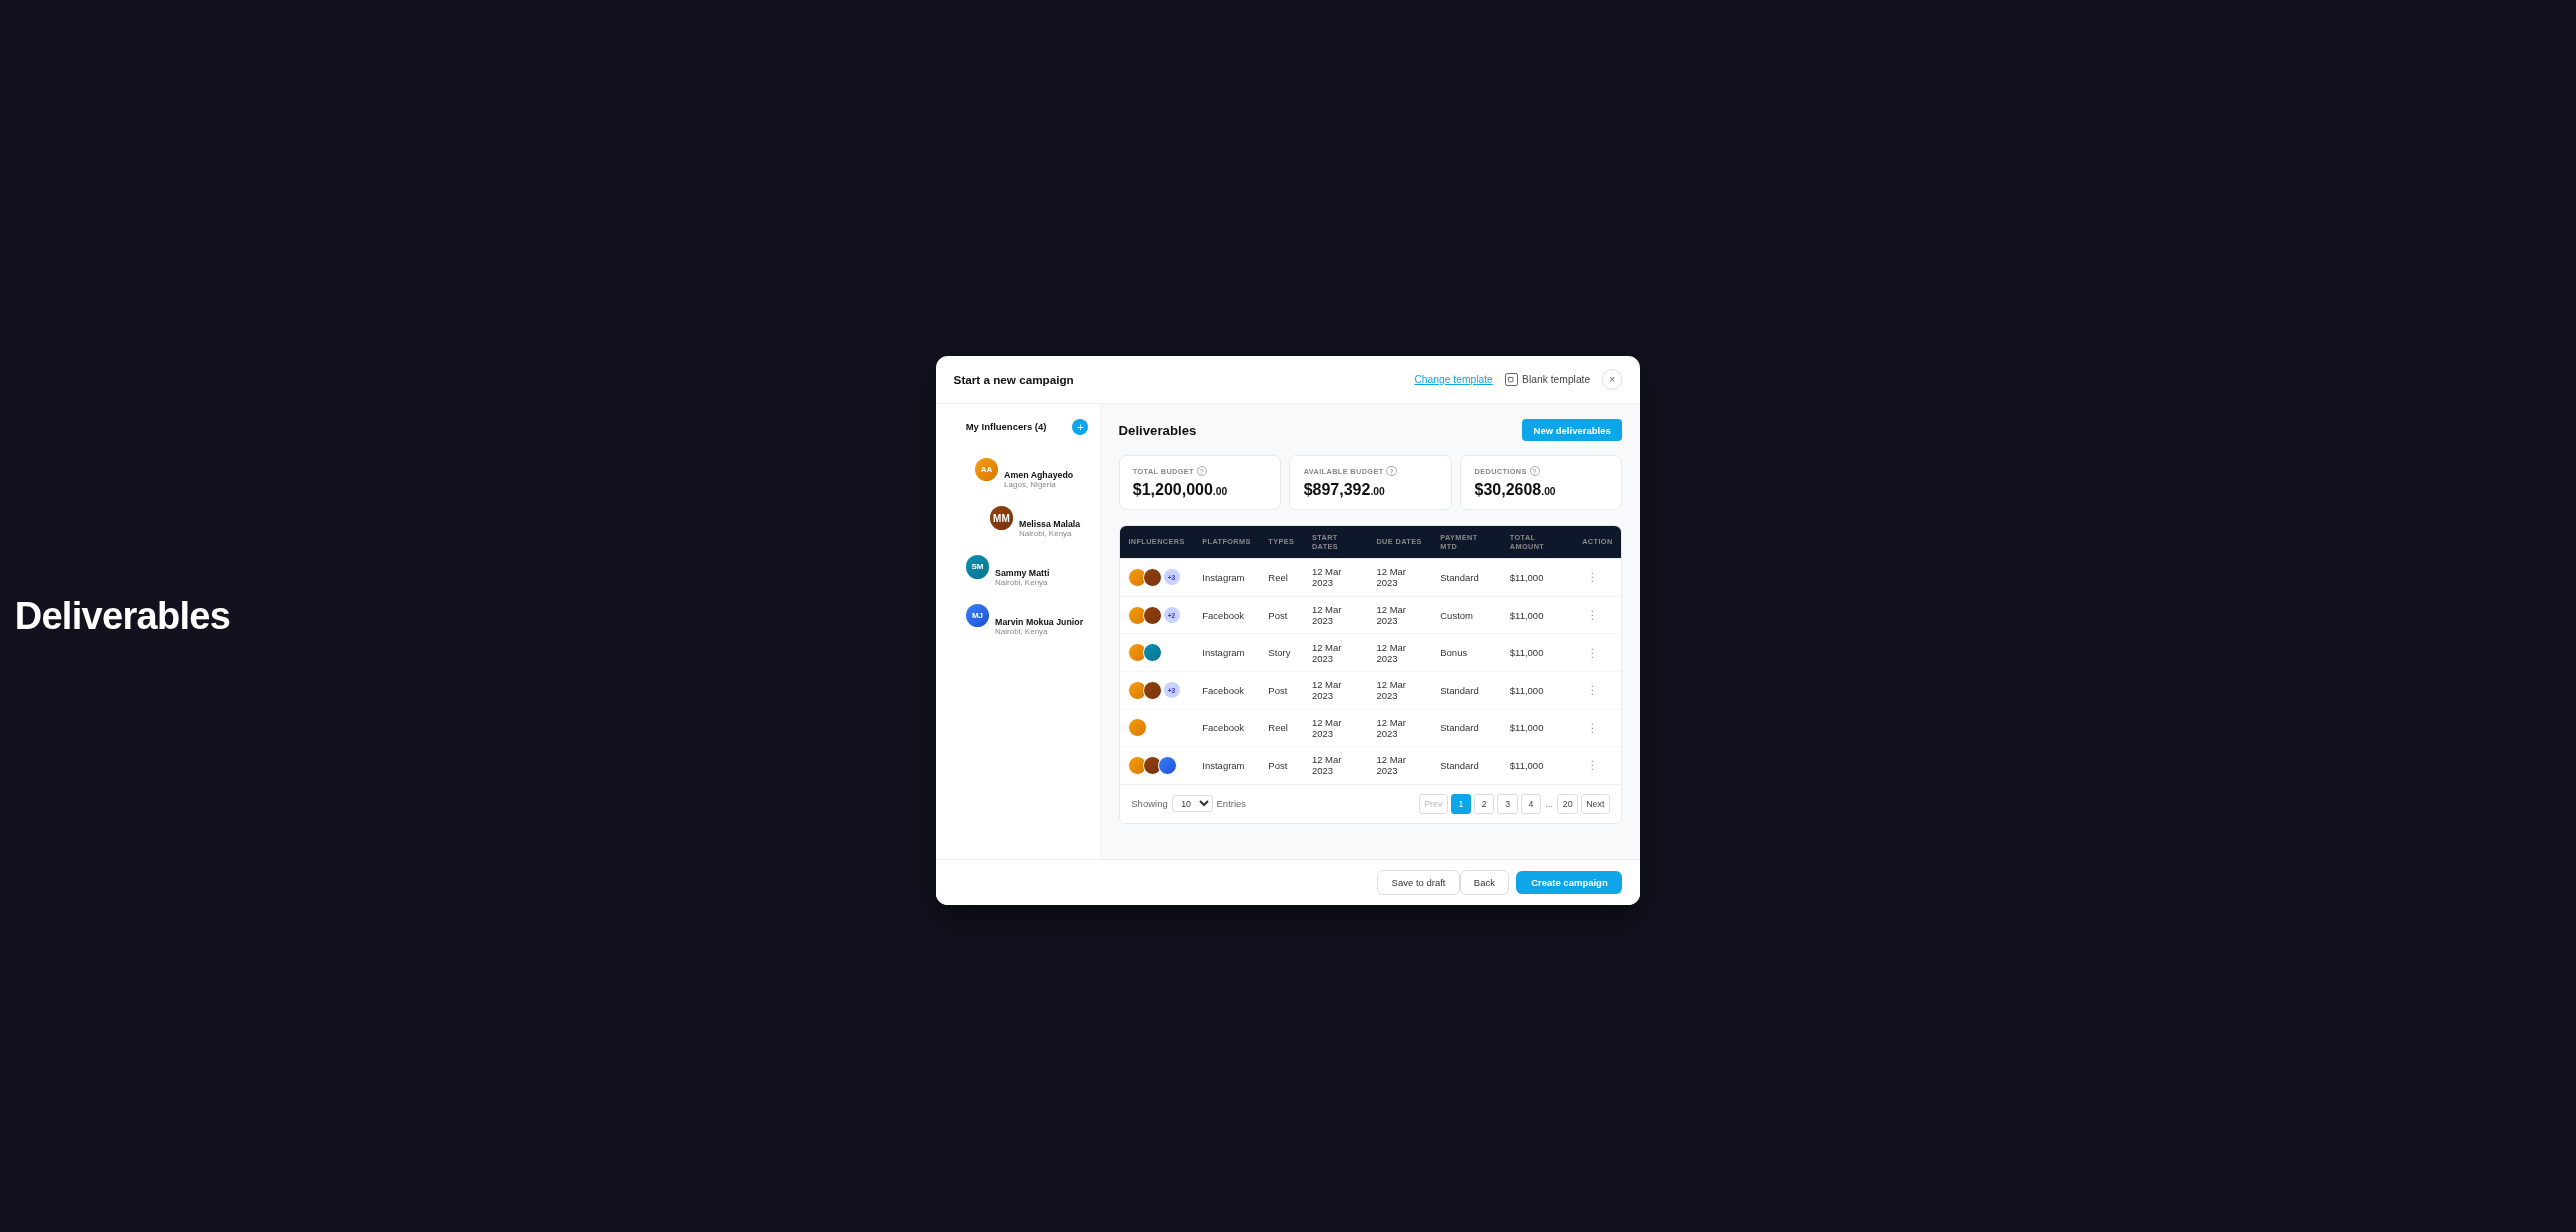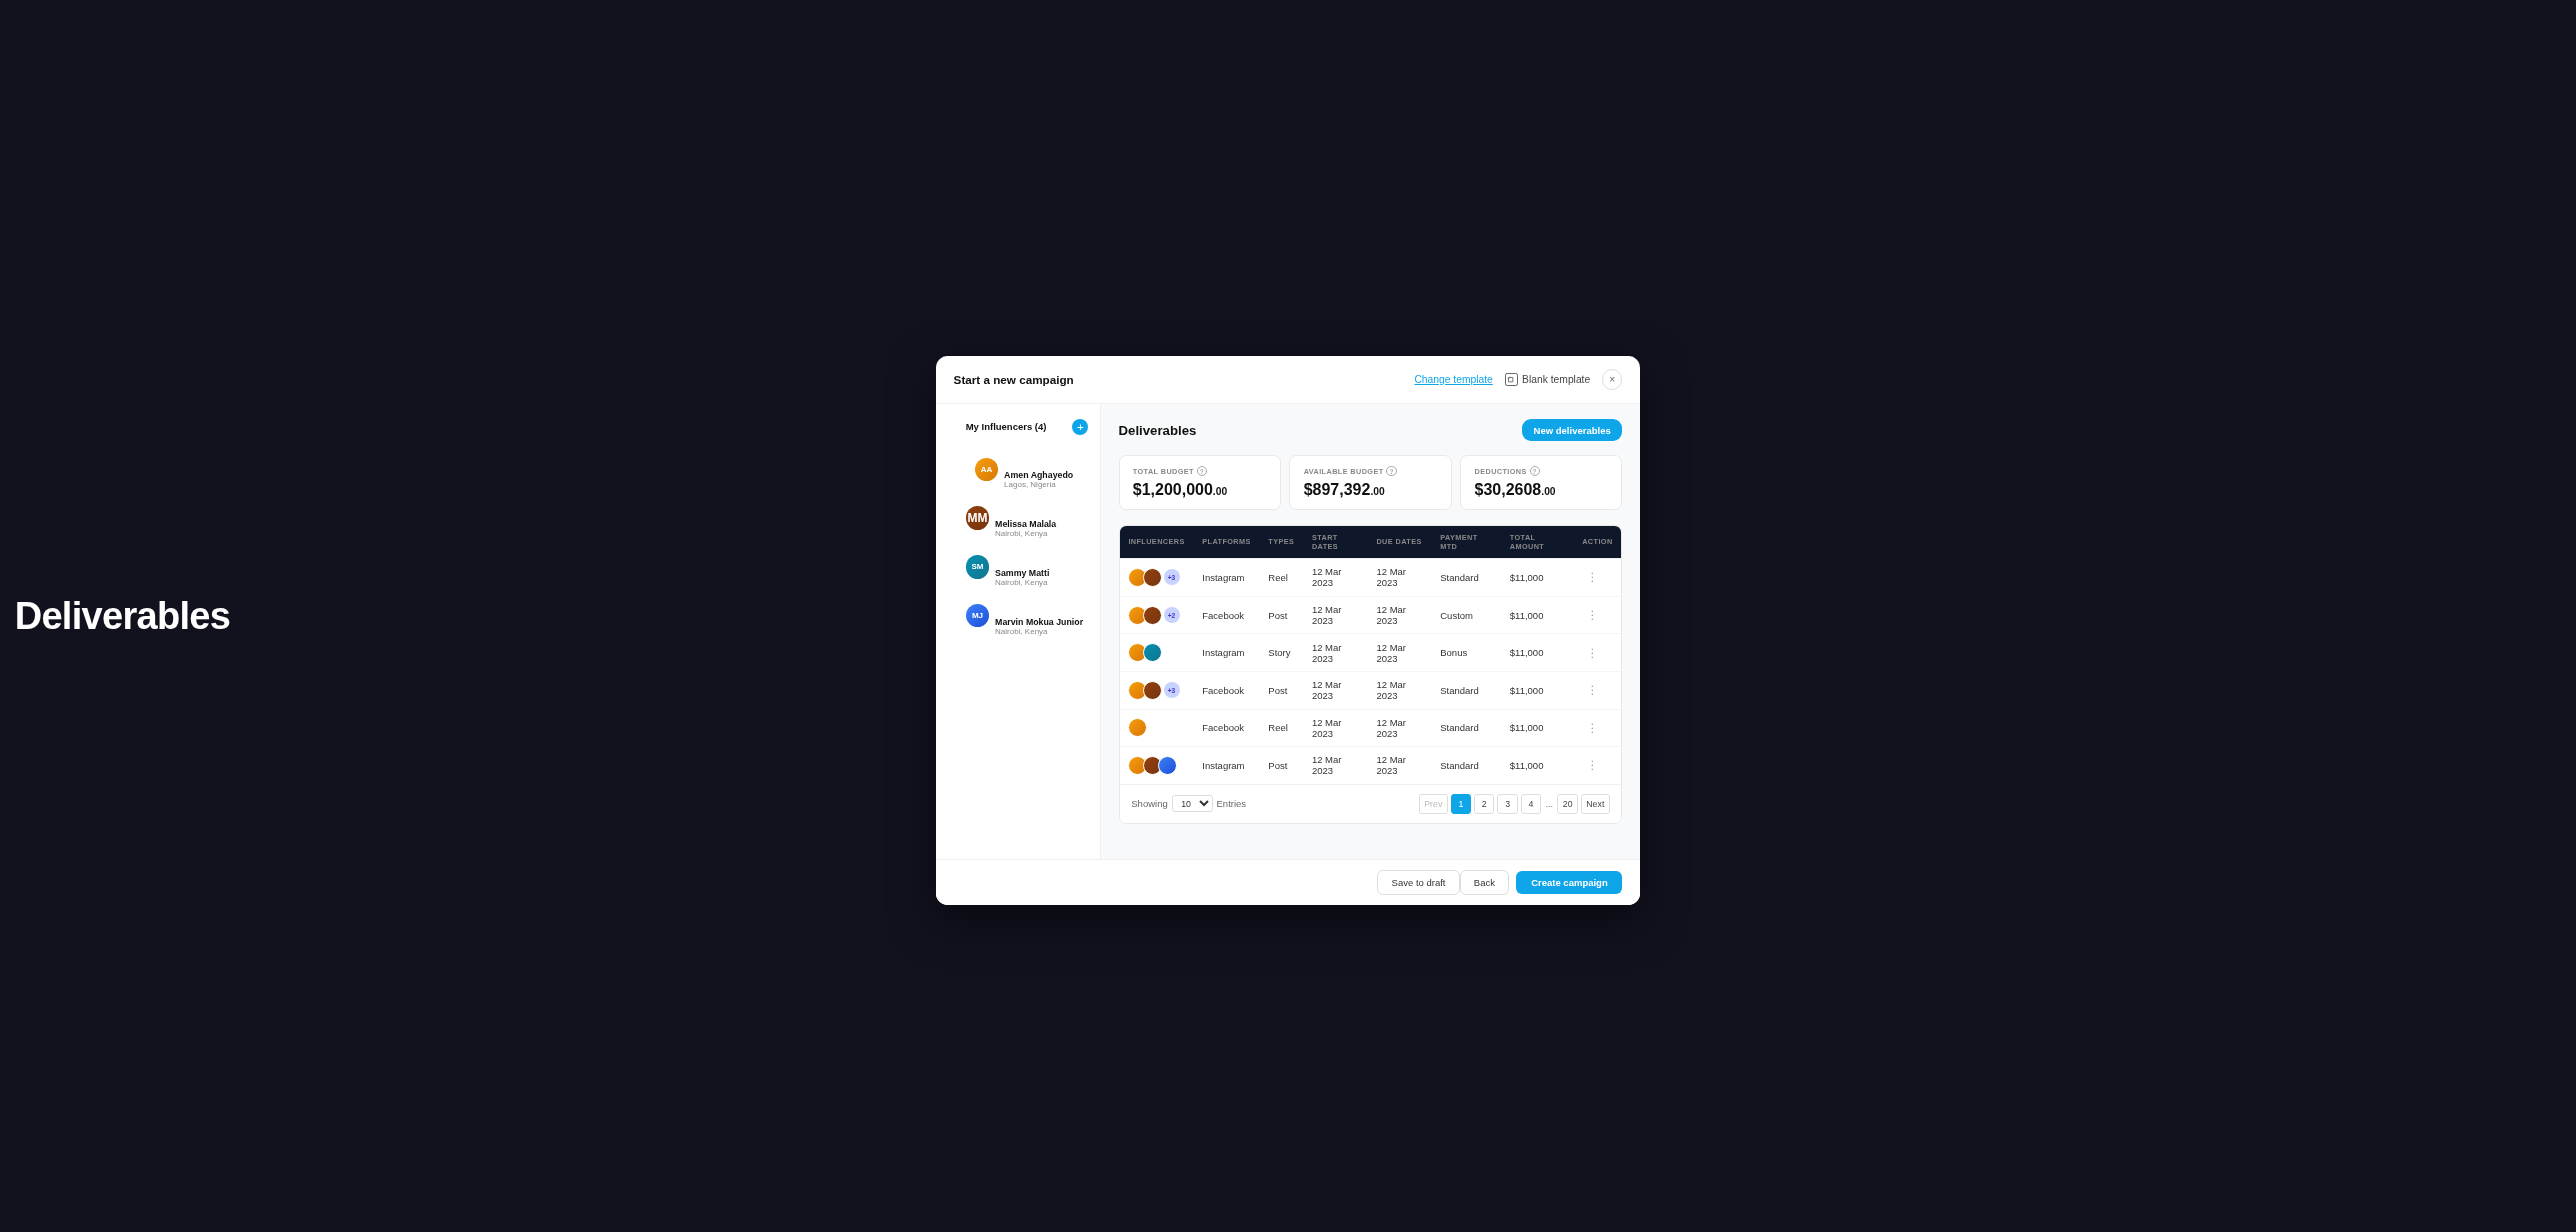--- a/index.html
+++ b/index.html
@@ -162,21 +162,21 @@
     }
     .section-title {
       font-size: 13.2px;
       font-weight: 700;
       color: #111;
     }
     .new-deliverables-btn {
       background: #0ea5e9;
       color: #fff;
       border: none;
-      border-radius: 9px;
+      border-radius: 4px;
       padding: 5.9px 11.7px;
       font-size: 9.5px;
       font-weight: 600;
       cursor: pointer;
     }
     .budget-cards {
       display: flex;
       gap: 8.8px;
       margin-bottom: 14.7px;
     }
@@ -446,21 +446,21 @@
         <div id="influencer-list">
 
         <div class="influencer-item">
     <div class="av av-orange" style="width:23.5px;height:23.5px;border-radius:50%;display:flex;align-items:center;justify-content:center;font-size:8px;font-weight:700;color:#fff;flex-shrink:0;margin-left:9px;">AA</div>
     <div class="influencer-info">
       <div class="name">Amen Aghayedo</div>
       <div class="location">Lagos, Nigeria</div>
     </div>
   </div>
             <div class="influencer-item">
-    <div class="av av-brown" style="width:23.5px;height:23.5px;border-radius:50%;display:flex;align-items:center;justify-content:center;font-size:12px;font-weight:700;color:#fff;flex-shrink:0;">MM</div>
+    <div class="av av-brown" style="width:23.5px;height:23.5px;border-radius:50%;display:flex;align-items:center;justify-content:center;font-size:10px;font-weight:700;color:#fff;flex-shrink:0;margin-left:24px;">MM</div>
     <div class="influencer-info">
       <div class="name">Melissa Malala</div>
       <div class="location">Nairobi, Kenya</div>
     </div>
   </div>
             <div class="influencer-item">
     <div class="av av-teal" style="width:23.5px;height:23.5px;border-radius:50%;display:flex;align-items:center;justify-content:center;font-size:8px;font-weight:700;color:#fff;flex-shrink:0;">SM</div>
     <div class="influencer-info">
       <div class="name">Sammy Matti</div>
       <div class="location">Nairobi, Kenya</div>

